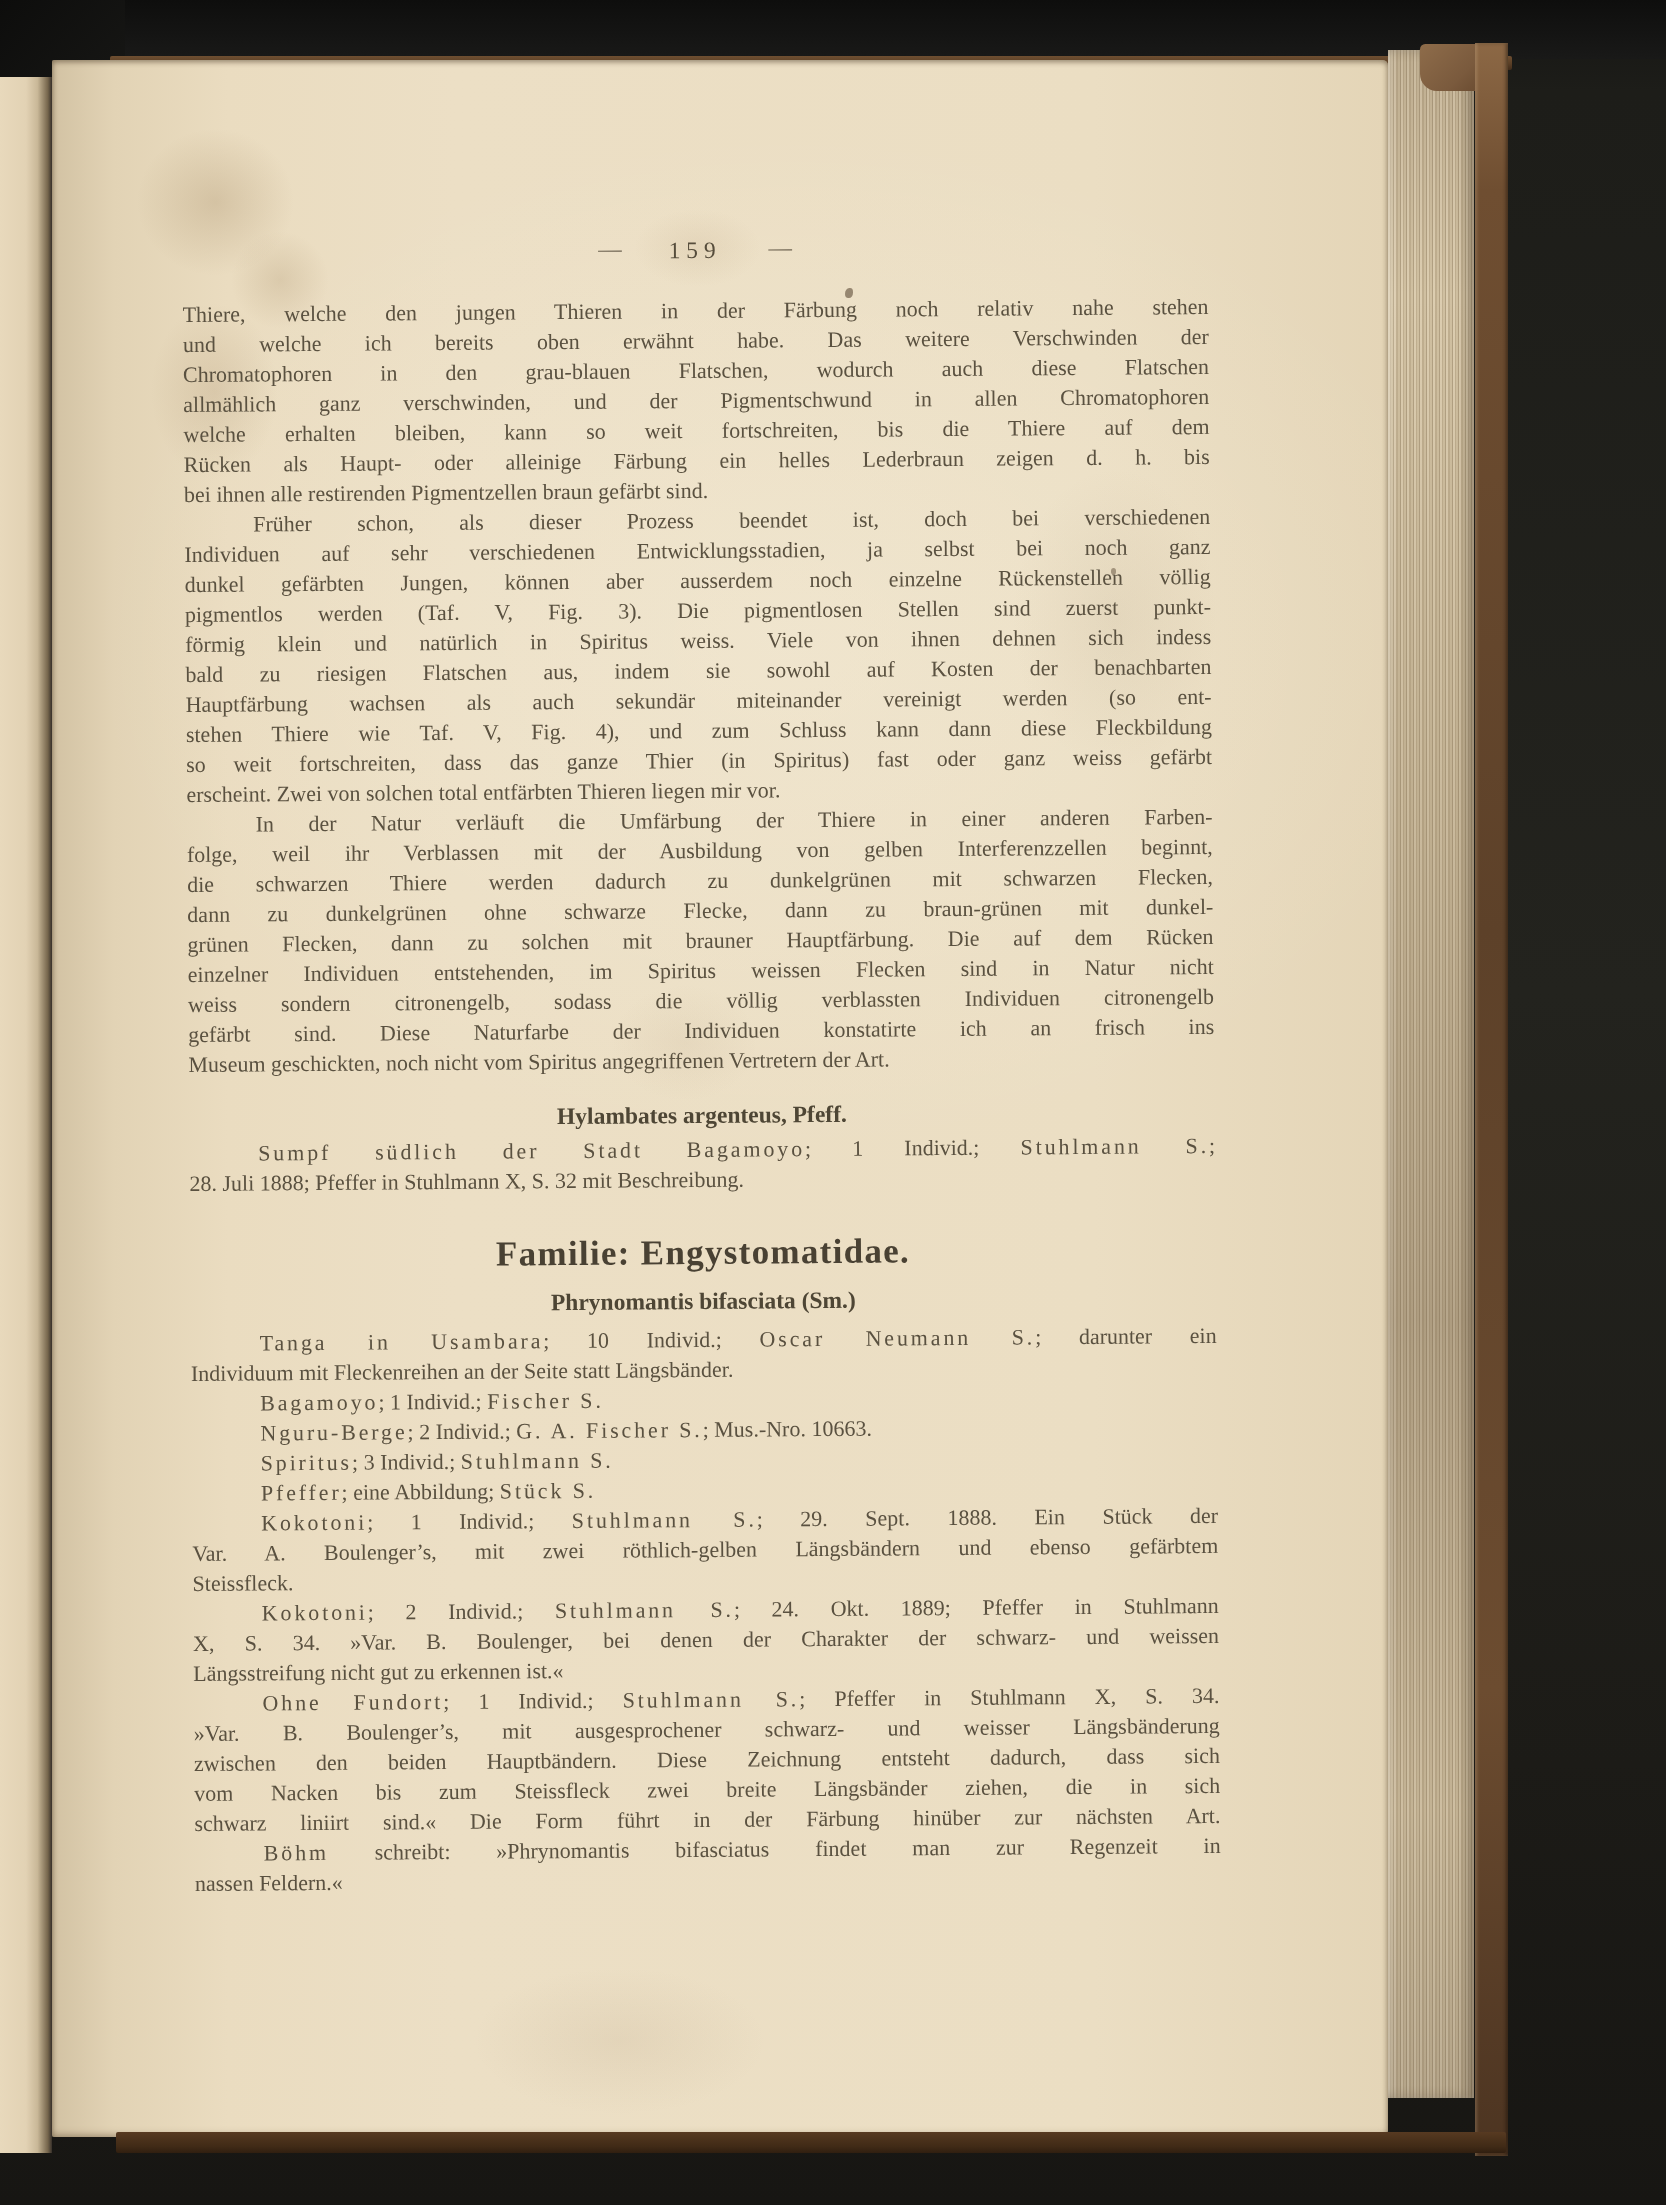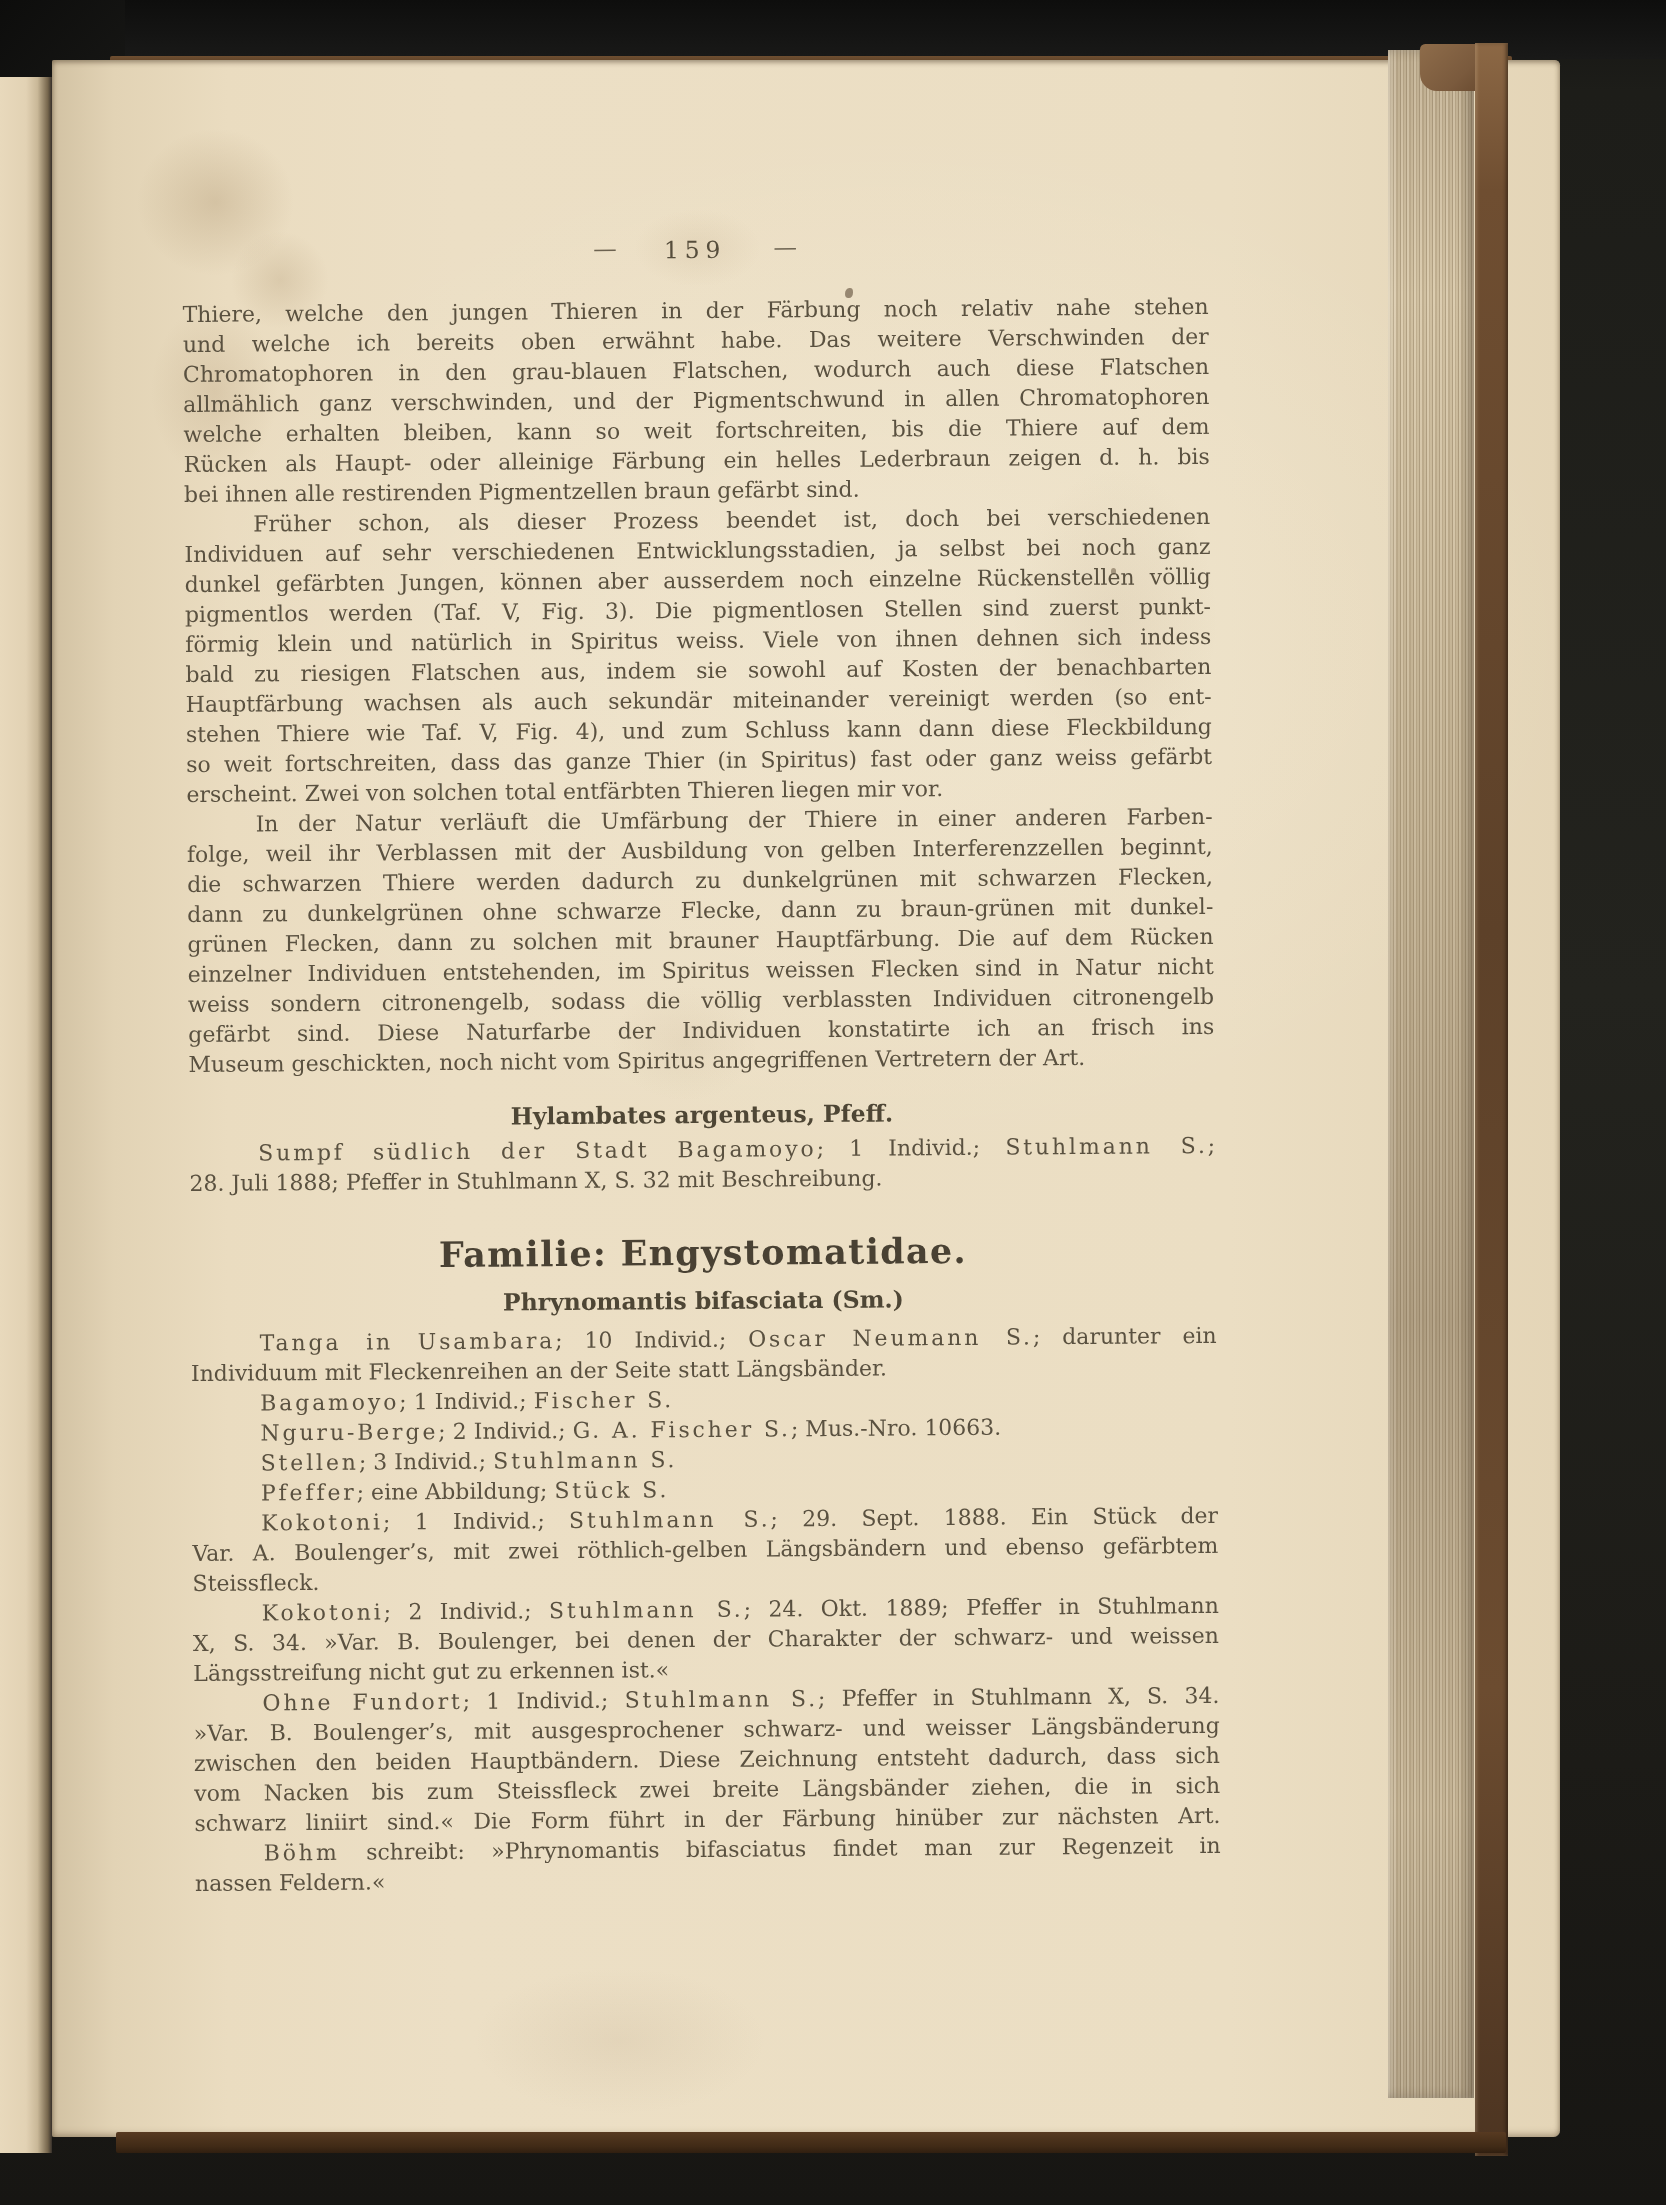--- a/index.html
+++ b/index.html
@@ -23,23 +23,23 @@
     background:linear-gradient(180deg,rgba(90,70,50,.15) 0,rgba(0,0,0,0) 12%,rgba(115,95,65,.18) 38%,rgba(95,75,52,.30) 62%,rgba(120,100,72,.14) 86%,rgba(70,55,40,.2) 100%);}
   .leather-right{position:absolute;left:1475px;top:43px;width:33px;height:2113px;
     background:linear-gradient(180deg,#8c6845 0,#6f4e31 7%,#5d4129 42%,#6c4c30 78%,#4c3421 100%);
     box-shadow:inset 2px 0 3.3px rgba(255,228,188,.22), inset -2px 0 3.9px rgba(20,12,6,.5);}
   .leather-top-corner{position:absolute;left:1420px;top:44px;width:86px;height:47px;border-radius:5.2px 6.5px 3.9px 17px;
     background:linear-gradient(135deg,#8e6c4a 0,#7a5a3d 55%,#5e4128 100%);}
   .leather-bottom{position:absolute;left:116px;top:2132px;width:1390px;height:21px;border-radius:2px;
     background:linear-gradient(180deg,#573a21 0,#402a16 70%,#301f10 100%);}
 
   
-  .page{position:absolute;left:52px;top:60px;width:1508px;height:2077px;border-radius:2px 5.2px 6.5px 2px;
+  .page{position:absolute;left:52px;top:60px;width:1336px;height:2077px;border-radius:2px 5.2px 6.5px 2px;
     background:linear-gradient(90deg,#d2c2a3 0,#e2d3b5 62px,#eadcc0 176px,#ecdfc5 404px,#ebdec3 78%,#e4d5b7 100%);
-    box-shadow:inset 0 2.6px 5.2px rgba(70,55,35,.45), inset 0 -3.3px 6.5px rgba(92,72,46,.35);}
+    box-shadow:inset 0 2.6px 5.2px rgba(70,55,35,.45), inset 0 -3.3px 6.5px rgba(92,72,46,.35);font-family:Liberation Serif, serif;}
   .vignette{position:absolute;inset:0;border-radius:inherit;
     background:radial-gradient(978px 717px at 55% 28%,rgba(255,252,240,.22),rgba(0,0,0,0) 72%);}
   .stain,.speck{position:absolute;pointer-events:none;}
 
   
   .text-block{position:absolute;left:130px;top:179px;width:1026px;color:#5a5140;
     font-size:22px;line-height:30px;transform:rotate(-.45deg);transform-origin:0 0;}
   .pagenum{text-align:center;font-size:23.5px;color:#564d3c;margin-bottom:31px;}
   .pagenum .num{display:inline-block;margin:0 47px;letter-spacing:5.9px;}
   .pagenum .dash{display:inline-block;transform:translateY(-2px);opacity:.85;}
@@ -123,21 +123,21 @@
             <div class="line indent"><span class="sp">Tanga in Usambara</span><span>; 10 Individ.; </span><span class="sp">Oscar Neumann S.</span><span>; darunter ein</span></div>
             <div class="line last"><span>Individuum mit Fleckenreihen an der Seite statt Längsbänder.</span></div>
           </div>
           <div class="para">
             <div class="line indent last"><span class="sp">Bagamoyo</span><span>; 1 Individ.; </span><span class="sp">Fischer S.</span></div>
           </div>
           <div class="para">
             <div class="line indent last"><span class="sp">Nguru-Berge</span><span>; 2 Individ.; </span><span class="sp">G. A. Fischer S.</span><span>; Mus.-Nro. 10663.</span></div>
           </div>
           <div class="para">
-            <div class="line indent last"><span class="sp">Stellen</span><span>; 3 Individ.; </span><span class="sp">Stuhlmann S.</span></div>
+            <div class="line indent last"><span class="sp">Spiritus</span><span>; 3 Individ.; </span><span class="sp">Stuhlmann S.</span></div>
           </div>
           <div class="para">
             <div class="line indent last"><span class="sp">Pfeffer</span><span>; eine Abbildung; </span><span class="sp">Stück S.</span></div>
           </div>
           <div class="para">
             <div class="line indent"><span class="sp">Kokotoni</span><span>; 1 Individ.; </span><span class="sp">Stuhlmann S.</span><span>; 29. Sept. 1888. Ein Stück der</span></div>
             <div class="line"><span>Var. A. Boulenger’s, mit zwei röthlich-gelben Längsbändern und ebenso gefärbtem</span></div>
             <div class="line last"><span>Steissfleck.</span></div>
           </div>
           <div class="para">

